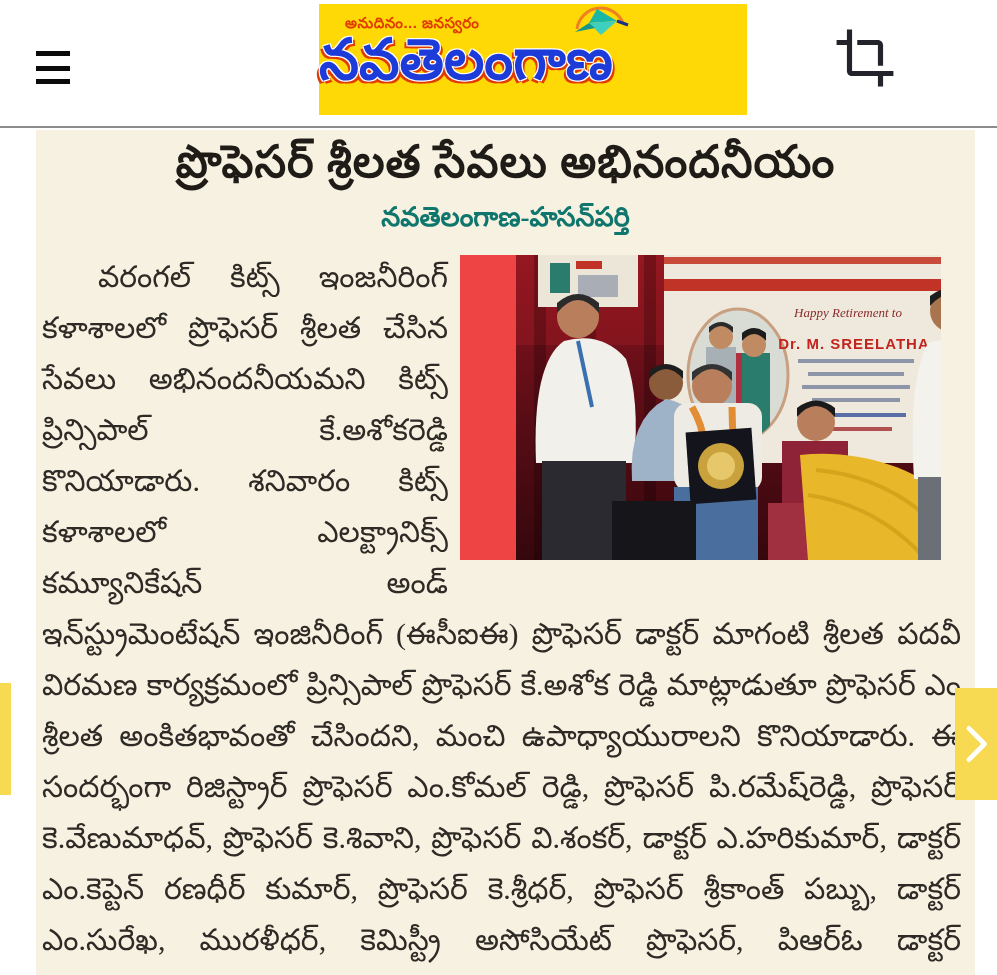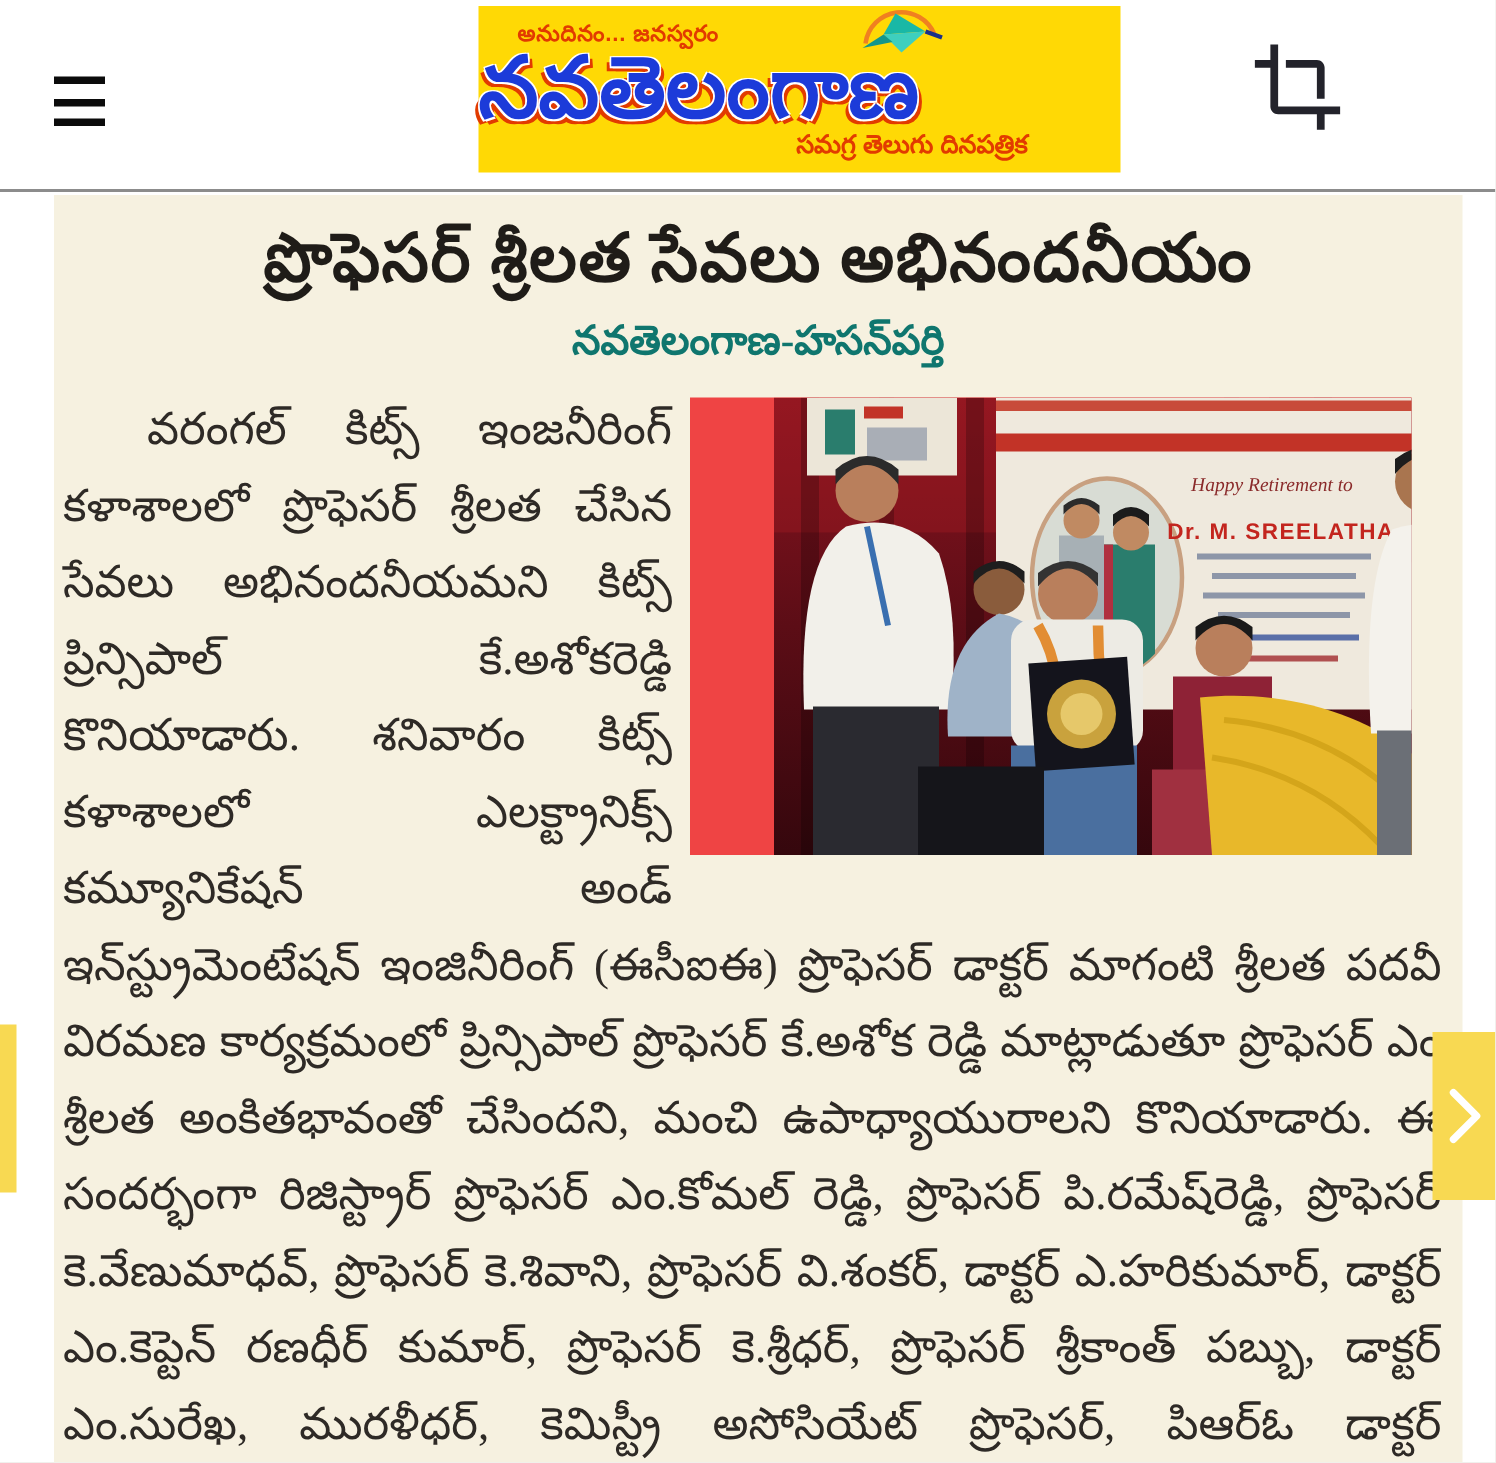--- a/index.html
+++ b/index.html
@@ -45,21 +45,21 @@
   .header-divider { position:absolute; left:0; top:126px; width:997px; height:2px;
     background:var(--divider-gray,#8C8C8C); }
 
   
   .article {
     position:absolute; left:36px; top:130px; width:939px; height:845px;
     background:var(--article-bg,#F6F1E0); color:var(--body-text,#2E2A26);
     font-family:"Liberation Serif", serif;
   }
   .headline {
-    margin-top:10px; text-align:center; font-size:45px; font-weight:bold;
+    text-align:center; font-size:45px; font-weight:bold;
     line-height:64px; color:#1f1c18; letter-spacing:1px;
   }
   .byline { text-align:center; font-size:27px; font-weight:bold; margin-top:8px; color:#0f766e; }
   .body-para {
     padding:12px 14px 0 6px; font-size:30px; line-height:51px;
     text-align:justify; text-indent:56px;
   }
   .photo-wrap {
     float:right; display:block; width:481px; height:305px;
     margin:4px 20px 10px 12px; background:#ef4444; overflow:hidden;
@@ -92,21 +92,20 @@
     <div class="masthead">
       <div class="tagline-top">అనుదినం... జనస్వరం</div>
       <div class="title">నవతెలంగాణ</div>
       <svg class="bird" viewBox="0 0 62 38">
         <path d="M6 24 A 24 24 0 0 1 52 18" fill="none" stroke="#F08020" stroke-width="3"></path>
         <polygon points="26,4 46,16 18,18" fill="#19B8A6"></polygon>
         <polygon points="18,18 46,16 30,30" fill="#3ECFBE"></polygon>
         <polygon points="18,18 4,27 24,23" fill="#14968A"></polygon>
         <line x1="46" y1="16" x2="57" y2="20" stroke="#1A2F8A" stroke-width="3"></line>
       </svg>
-      <div class="tagline-bottom">సమగ్ర తెలుగు దినపత్రిక</div>
     </div>
 
     <div class="crop-btn">
       <svg width="62" height="64" viewBox="0 0 24 24">
         <path fill="#23232B" d="M17 15h2V7c0-1.1-.9-2-2-2H9v2h8v8zM7 17V1H5v4H1v2h4v10c0 1.1.9 2 2 2h10v4h2v-4h4v-2H7z"></path>
       </svg>
     </div>
   </div>
 
   <div class="header-divider"></div>

